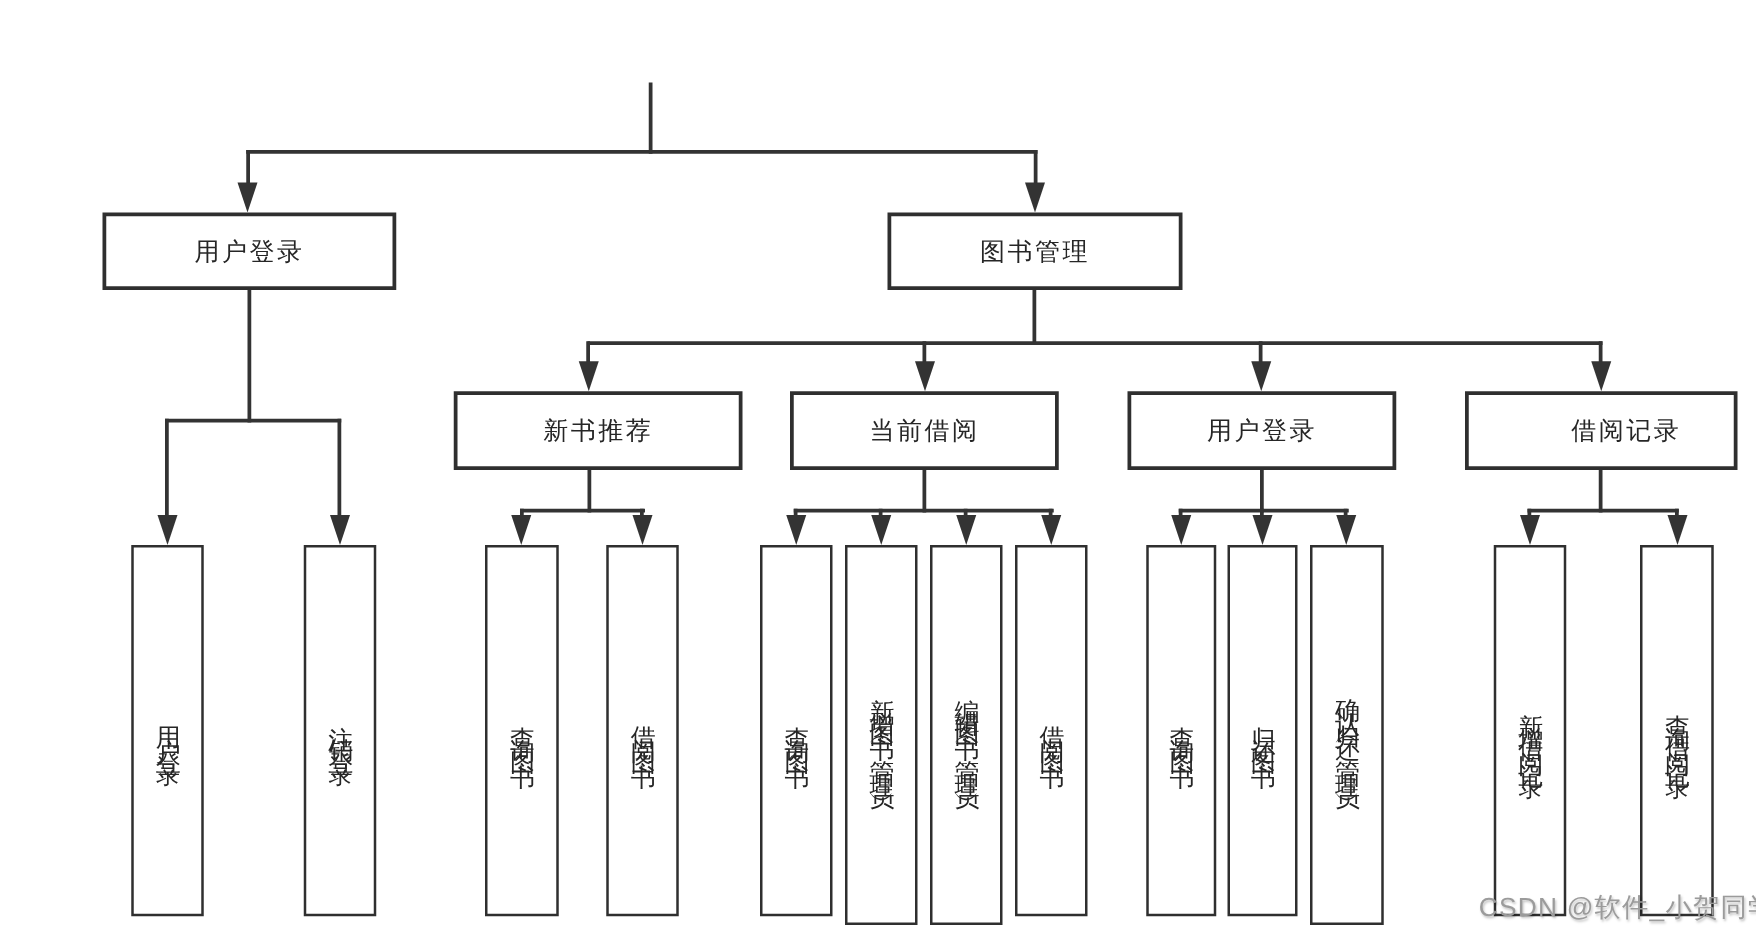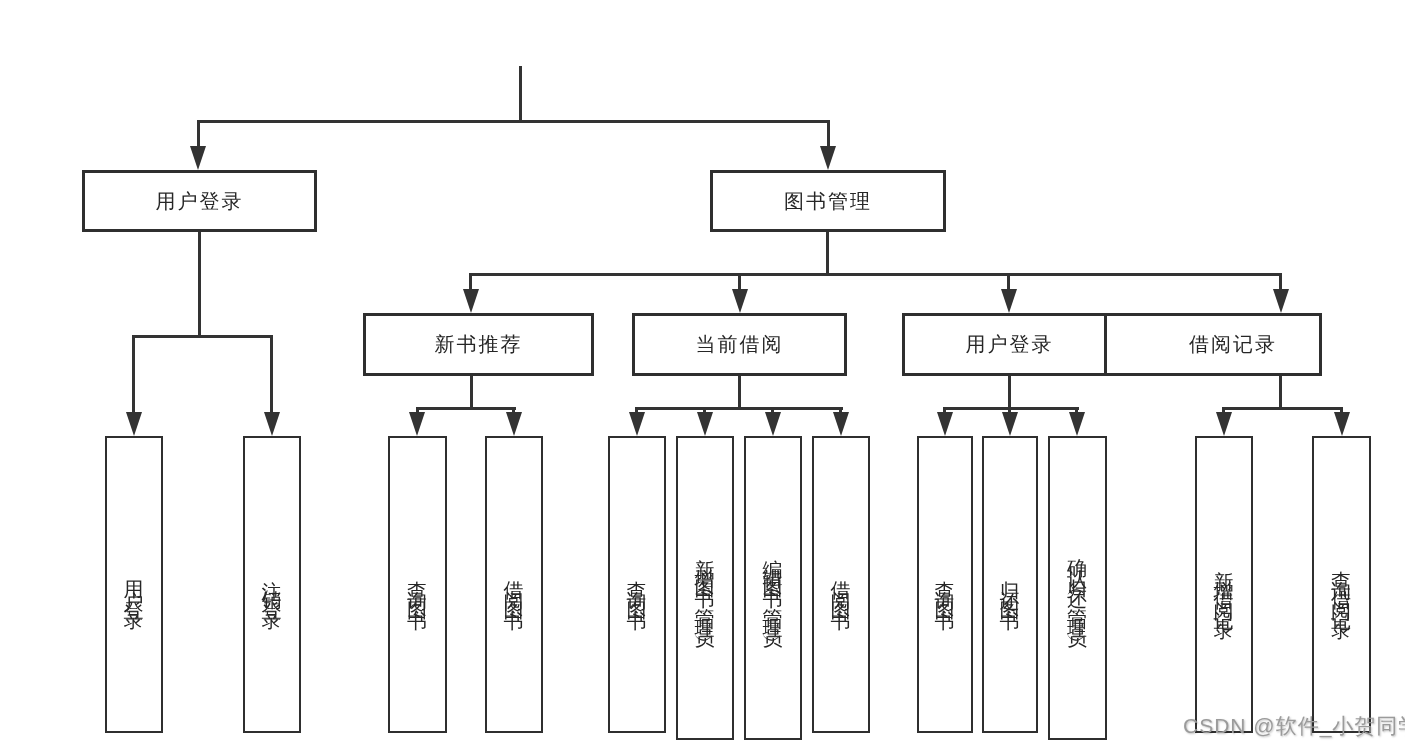--- a/index.html
+++ b/index.html
@@ -106,21 +106,21 @@
 
   <div class="hbox" style="left:363px;top:313px;width:231px;height:63px;">
     <span>新书推荐</span>
   </div>
   <div class="hbox" style="left:632px;top:313px;width:215px;height:63px;">
     <span>当前借阅</span>
   </div>
   <div class="hbox" style="left:902px;top:313px;width:215px;height:63px;">
     <span>用户登录</span>
   </div>
-  <div class="hbox" style="left:1104px;top:313px;width:218px;height:63px;padding-left:40px;">
+  <div class="hbox" style="left:1172px;top:313px;width:218px;height:63px;padding-left:40px;">
     <span>借阅记录</span>
   </div>
 
   <div class="vline" style="left:470px;top:376px;height:34px;"></div>
   <div class="hline" style="left:416px;top:407px;width:100px;"></div>
   <div class="vline" style="left:416px;top:407px;height:8px;"></div>
   <div class="arrowhead" style="left:409px;top:412px;"></div>
   <div class="vline" style="left:512px;top:407px;height:8px;"></div>
   <div class="arrowhead" style="left:506px;top:412px;"></div>
 

